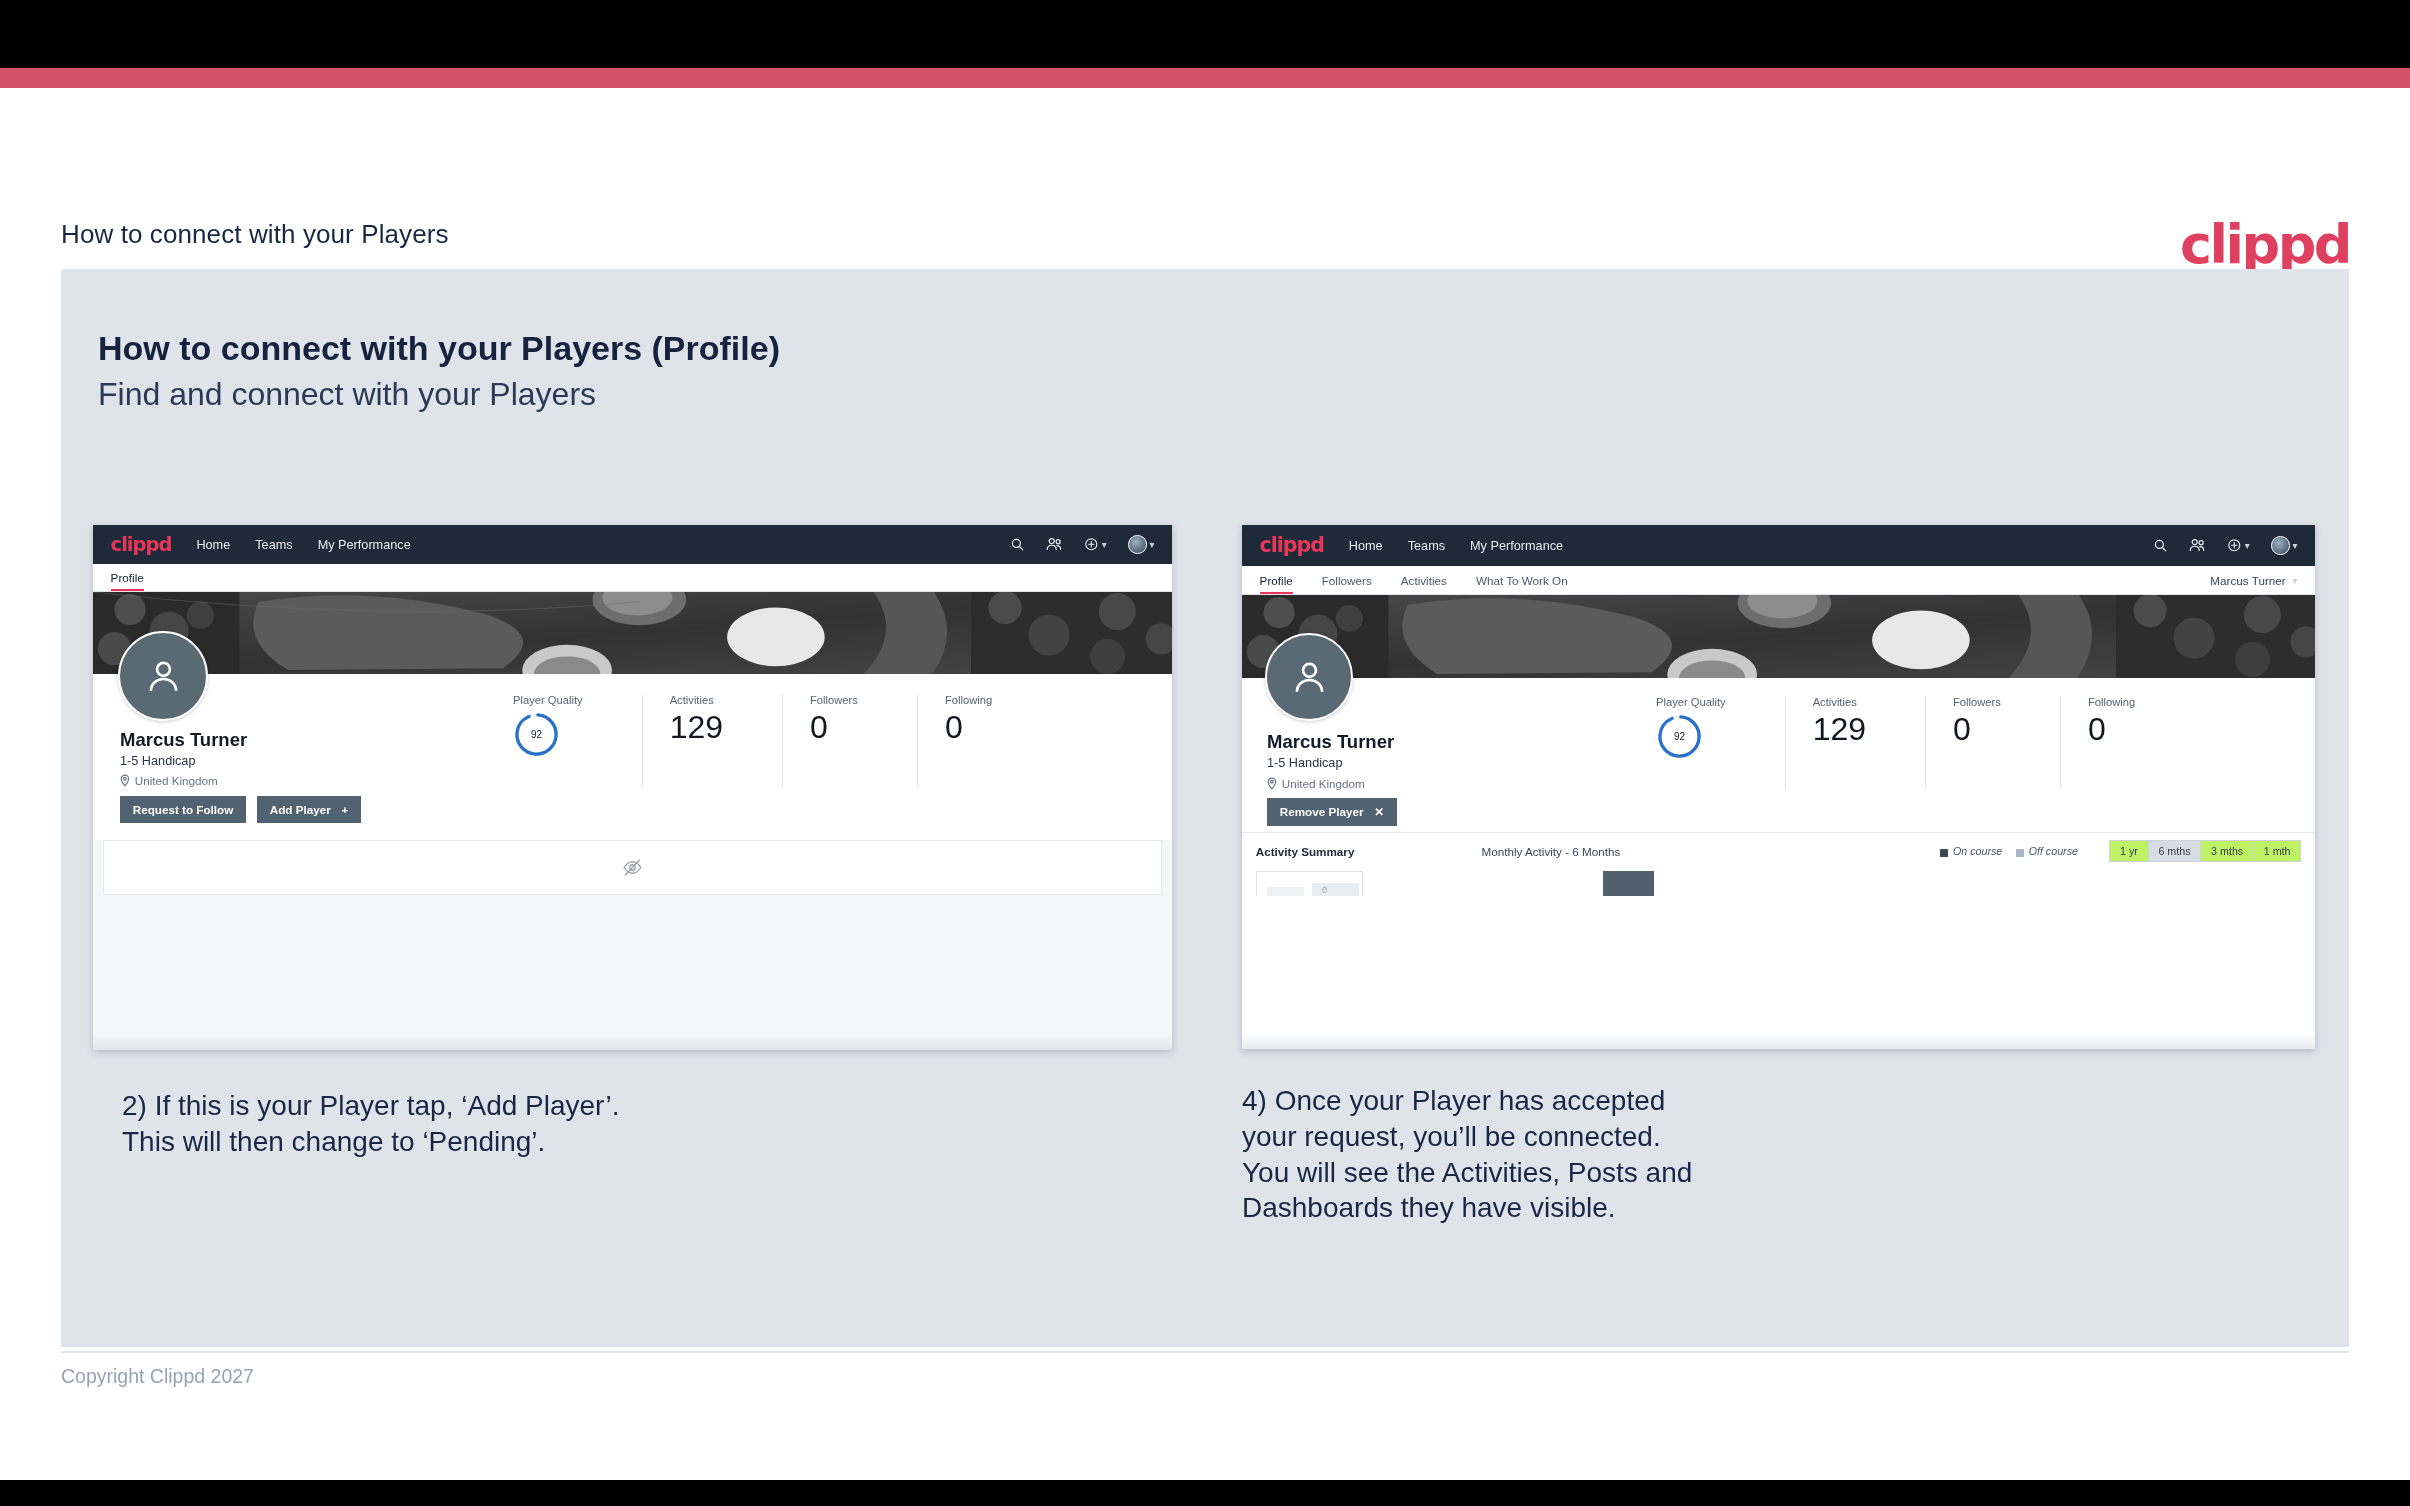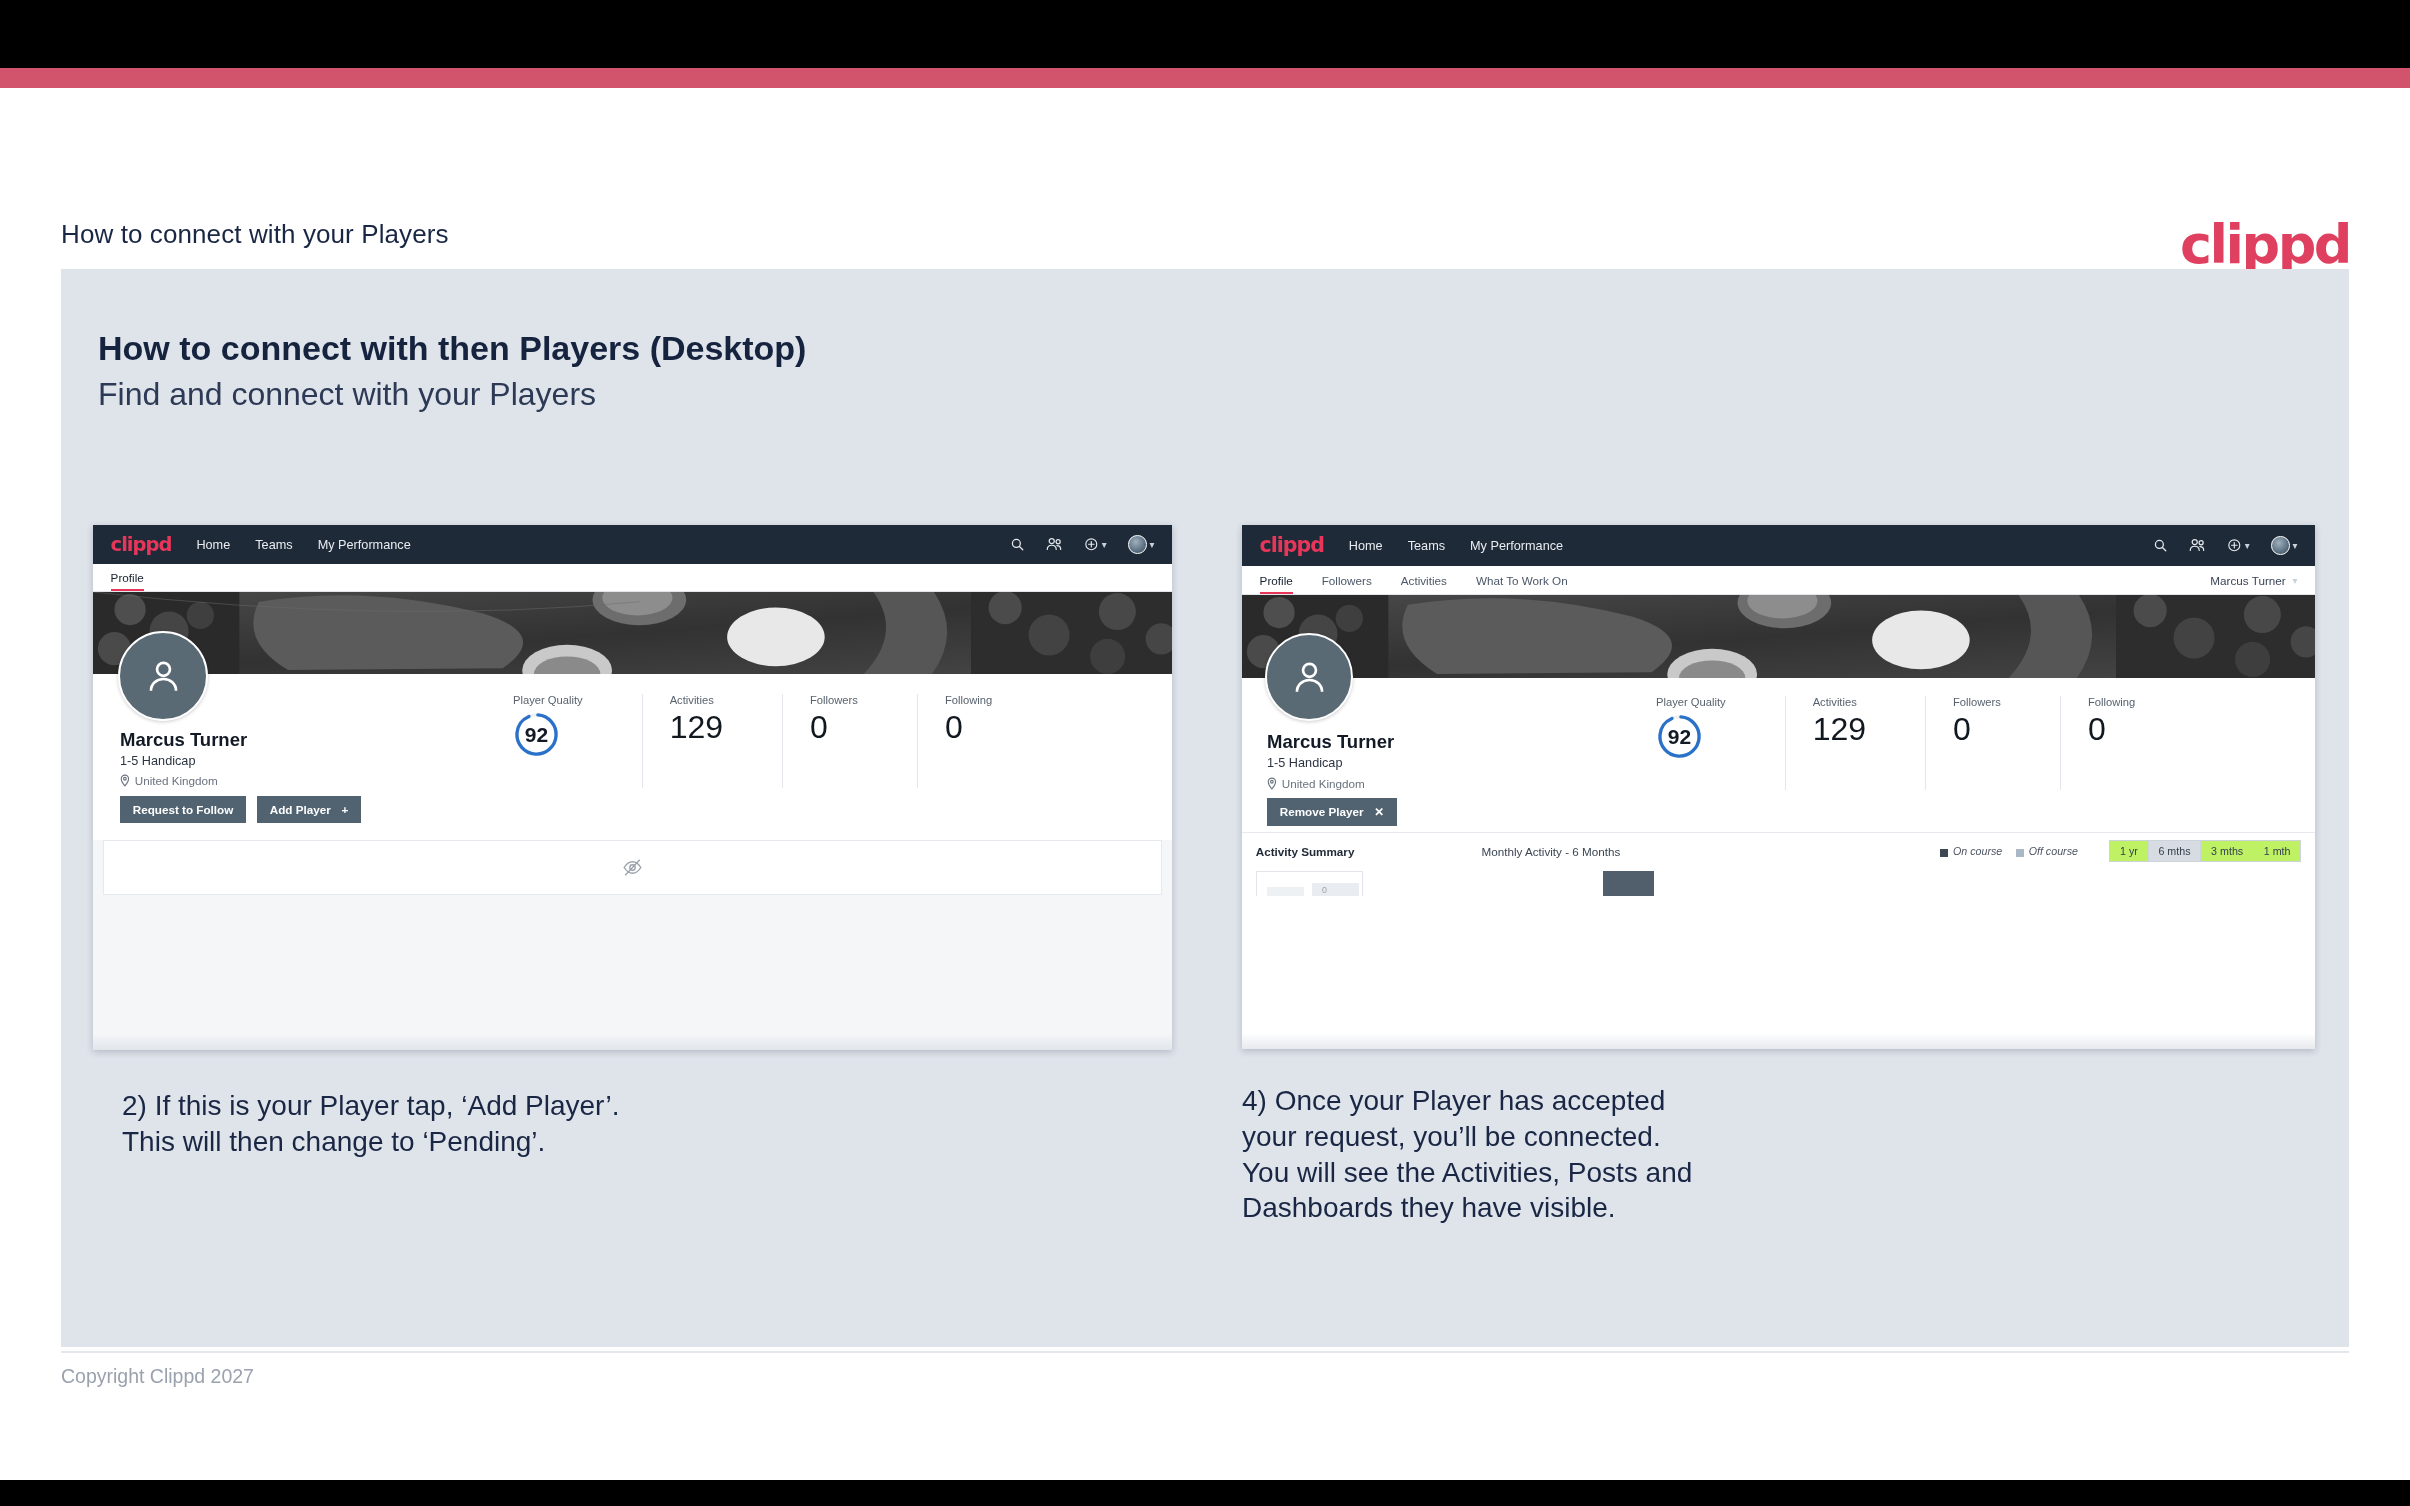--- a/index.html
+++ b/index.html
@@ -142,21 +142,21 @@
   .mock-left  .stats { left:420px; top:19.5px; }
   .mock-right .stats { left:414px; top:17.6px; }
   .stat { padding:0 0 0 27px; border-left:1px solid #e3e7ec; min-height:94px; }
   .stat:first-child { border-left:none; padding-left:0; }
   .stat-lbl { font-size:11.2px; color:#58626e; margin-bottom:5.9px; white-space:nowrap; }
   .stat-val { font-size:32px; font-weight:400; color:#111820; line-height:1; }
   .ring { position:relative; width:47px; height:47px; }
   .ring svg { display:block; }
   .ring-num {
     position:absolute; inset:0; display:flex; align-items:center; justify-content:center;
-    font-size:21px; font-weight:700; color:#121a26;
+    font-size:10px; font-weight:400; color:#121a26;
   }
 
   
   .hidden-card {
     position:relative; margin:9.8px 9.8px 0 9.8px; height:55px; background:#fff;
     border:1px solid #e6eaef;
     display:flex; align-items:center; justify-content:center;
   }
   .left-below { position:relative; background:#f4f6f8; height:100%; }
 
@@ -211,21 +211,21 @@
   <div class="band-top-black"></div>
   <div class="band-pink"></div>
 
   <div class="slide-header">
     <div class="hdr-title">How to connect with your Players</div>
     <div class="hdr-logo">clippd</div>
     <div class="hdr-rule"></div>
   </div>
 
   <div class="panel">
-    <div class="panel-title">How to connect with then Players (Desktop)</div>
+    <div class="panel-title">How to connect with your Players (Profile)</div>
     <div class="panel-sub">Find and connect with your Players</div>
 
     <div class="mock mock-left">
 
       <div class="navbar">
         <span class="nav-logo">clippd</span>
         <span class="nav-links">
           <span class="nav-link">Home</span>
           <span class="nav-link">Teams</span>
           <span class="nav-link">My Performance</span>

